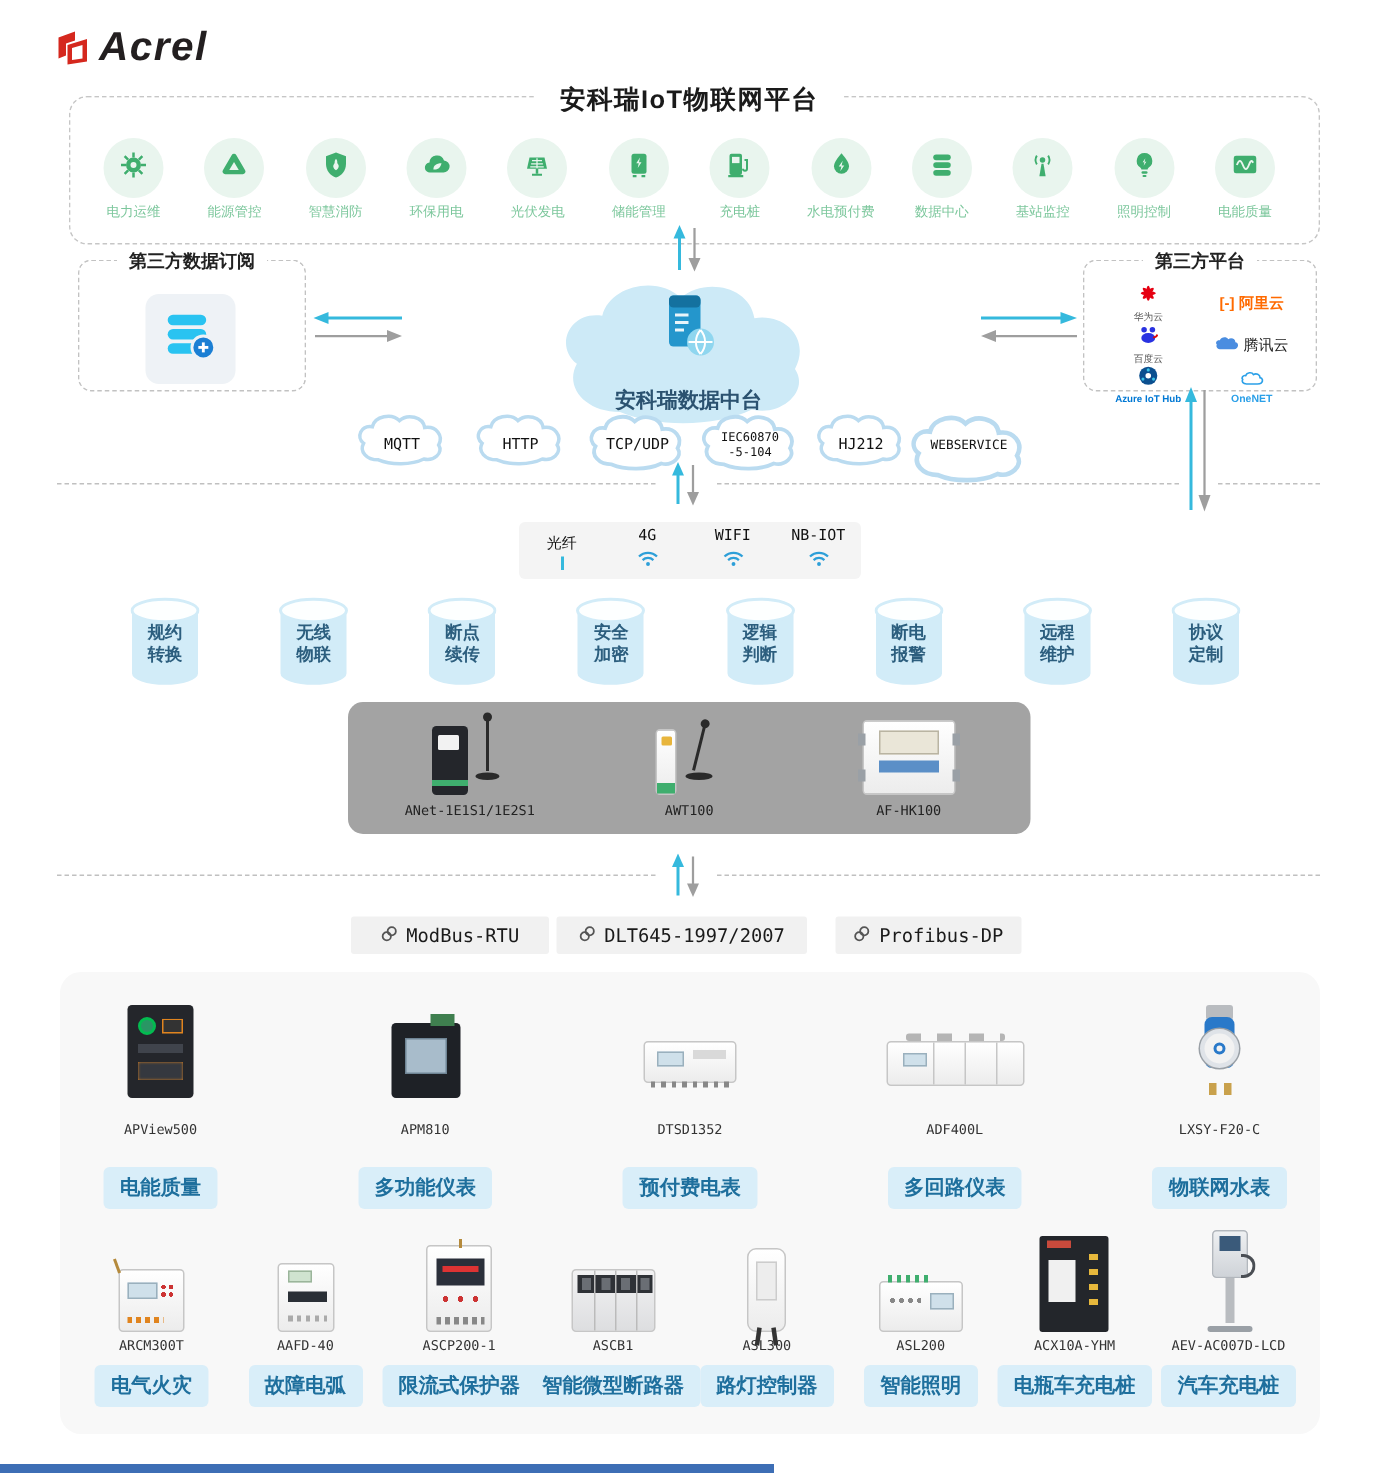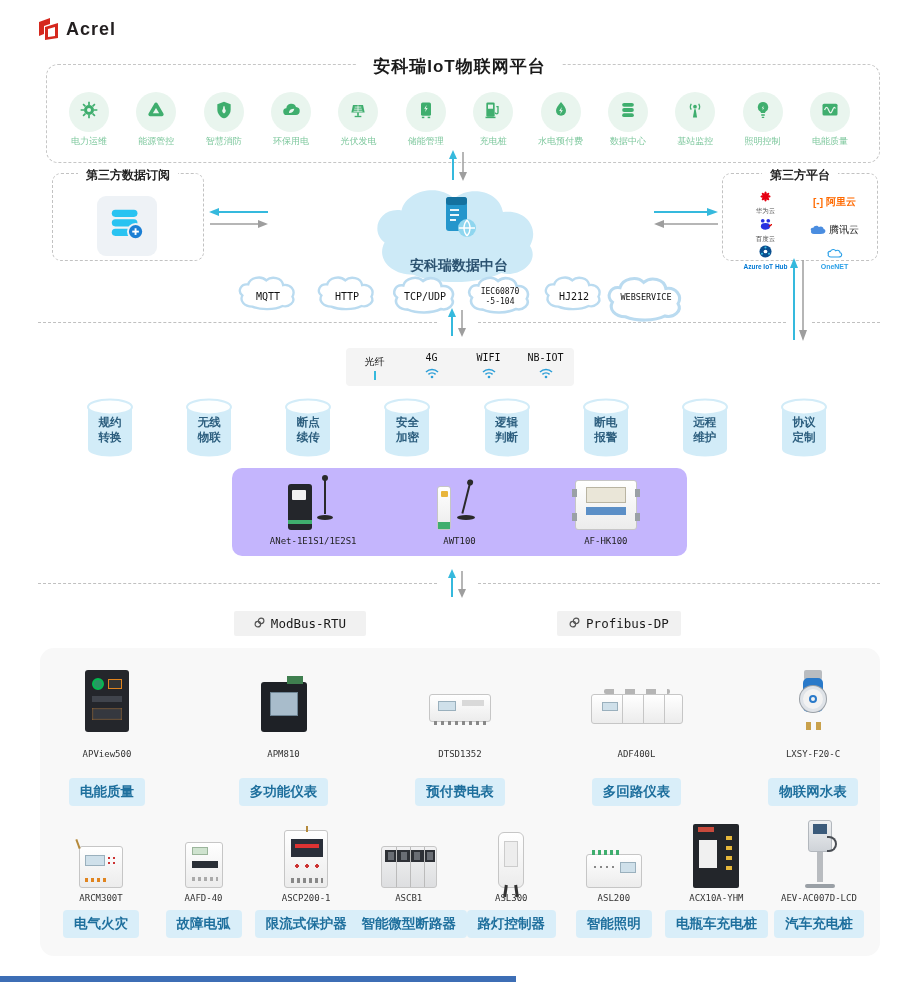--- a/index.html
+++ b/index.html
@@ -1,21 +1,21 @@
 <!DOCTYPE html>
 <html><head>
 <meta charset="utf-8">
 <style>
   * { margin:0; padding:0; box-sizing:border-box; }
   body { background:#fff; font-family:"Liberation Sans", sans-serif; }
   .canvas { position:relative; width:919px; height:982px; background:#fff; overflow:hidden; }
 
   
   .logo { position:absolute; left:36px; top:16px; display:flex; align-items:center; gap:4px; }
-  .logo-text { font-size:18px; font-weight:bold; color:#231f20; letter-spacing:1px; }
+  .logo-text { font-size:27px; font-weight:bold; font-style:italic; color:#231f20; letter-spacing:1px; }
 
   
   .top-box { position:absolute; left:46px; top:64px; width:834px; height:99px; border:1px dashed #c6c6c6; border-radius:12px; }
   .top-title { position:absolute; left:0; right:0; top:55px; text-align:center; z-index:2; }
   .top-title span { background:#fff; padding:0 16px; font-size:17px; font-weight:bold; color:#1a1a1a; letter-spacing:1px; }
   .apps { position:absolute; left:60px; right:60px; top:92px; display:flex; justify-content:space-between; }
   .app { width:58px; display:flex; flex-direction:column; align-items:center; }
   .app-circle { width:40px; height:40px; border-radius:50%; background:#e9f5ee; display:flex; align-items:center; justify-content:center; color:#3fae6e; }
   .app-label { margin-top:3px; font-size:9px; color:#7cc79c; white-space:nowrap; }
 
@@ -55,21 +55,21 @@
   .net-item { flex:1; display:flex; flex-direction:column; align-items:center; justify-content:center; gap:2px; }
   .net-label { font-family:"DejaVu Sans Mono", monospace; font-size:10px; color:#111; }
 
   
   .cyls { position:absolute; left:87px; top:398px; width:740px; display:flex; justify-content:space-between; }
   .cyl { position:relative; width:46px; height:60px; }
   .cyl svg { position:absolute; inset:0; }
   .cyl .txt { position:absolute; left:0; right:0; top:17px; text-align:center; font-size:11.5px; font-weight:bold; color:#2c5e7e; line-height:15px; }
 
   
-  .gwbox { position:absolute; left:232px; top:468px; width:455px; height:88px; background:#c4b5fd; border-radius:10px; display:flex; justify-content:space-around; align-items:flex-end; padding:0 8px 10px; }
+  .gwbox { position:absolute; left:232px; top:468px; width:455px; height:88px; background:#a3a3a3; border-radius:10px; display:flex; justify-content:space-around; align-items:flex-end; padding:0 8px 10px; }
   .gw { width:150px; display:flex; flex-direction:column; align-items:center; }
   .gw .img { height:52px; display:flex; align-items:flex-end; justify-content:center; }
   .gw .model { margin-top:6px; font-family:"DejaVu Sans Mono", monospace; font-size:9px; color:#222; }
 
   
   .fchip { position:absolute; top:611px; height:25px; background:#f1f1f1; border-radius:2px; display:flex; align-items:center; justify-content:center; gap:6px; font-family:"DejaVu Sans Mono", monospace; font-size:12.5px; color:#1a1a1a; }
 
   
   .prodbox { position:absolute; left:40px; top:648px; width:840px; height:308px; background:#f8f8f8; border-radius:14px; }
   .prow { display:flex; justify-content:space-between; padding:0 12px; }
@@ -572,20 +572,27 @@
       <path d="M15 20 L19 29 L23 20 Z" fill="#9e9e9e"></path>
   </svg>
 
   <div class="fchip" style="left:234px; width:132px;">
     <span><svg width="11" height="11" viewBox="0 0 12 12">
           <circle cx="4.2" cy="7.8" r="3" fill="none" stroke="#555" stroke-width="1.3"></circle>
           <circle cx="7.8" cy="4.2" r="3" fill="none" stroke="#555" stroke-width="1.3"></circle>
         </svg></span>
     <span>ModBus-RTU</span>
   </div>
+  <div class="fchip" style="left:371px; width:167px;">
+    <span><svg width="11" height="11" viewBox="0 0 12 12">
+          <circle cx="4.2" cy="7.8" r="3" fill="none" stroke="#555" stroke-width="1.3"></circle>
+          <circle cx="7.8" cy="4.2" r="3" fill="none" stroke="#555" stroke-width="1.3"></circle>
+        </svg></span>
+    <span>DLT645-1997/2007</span>
+  </div>
   <div class="fchip" style="left:557px; width:124px;">
     <span><svg width="11" height="11" viewBox="0 0 12 12">
           <circle cx="4.2" cy="7.8" r="3" fill="none" stroke="#555" stroke-width="1.3"></circle>
           <circle cx="7.8" cy="4.2" r="3" fill="none" stroke="#555" stroke-width="1.3"></circle>
         </svg></span>
     <span>Profibus-DP</span>
   </div>
 
   <div class="prodbox">
     <div class="prow prow1">

